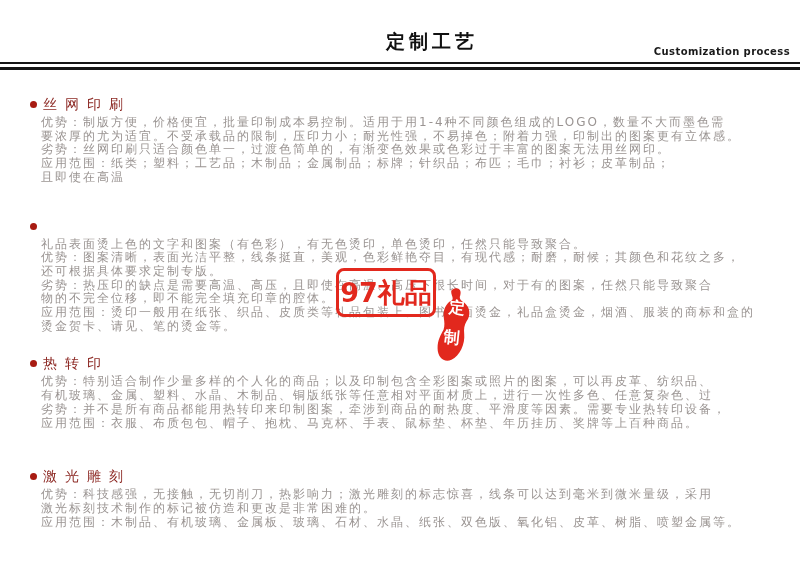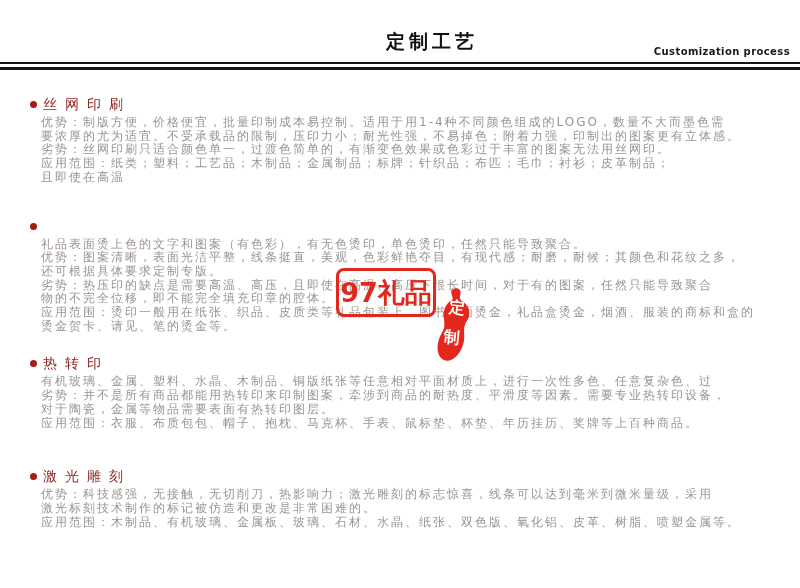--- a/index.html
+++ b/index.html
@@ -103,23 +103,23 @@
         <div class="bline">应用范围：烫印一般用在纸张、织品、皮质类等礼品包装上。图书封面烫金，礼品盒烫金，烟酒、服装的商标和盒的</div>
         <div class="bline">烫金贺卡、请见、笔的烫金等。</div>
       </div>
     </div>
 
     <div class="section sec-3">
       <div class="sec-title">
         <span class="bullet"></span><span>热转印</span>
       </div>
       <div class="sec-body">
+        <div class="bline">优势：特别适合制作少量多样的个人化的商品；以及印制包含全彩图案或照片的图案，可以再皮革、纺织品、</div>
         <div class="bline">有机玻璃、金属、塑料、水晶、木制品、铜版纸张等任意相对平面材质上，进行一次性多色、任意复杂色、过</div>
         <div class="bline">劣势：并不是所有商品都能用热转印来印制图案，牵涉到商品的耐热度、平滑度等因素。需要专业热转印设备，</div>
-        <div class="bline">对于陶瓷，金属等物品需要表面有热转印图层。</div>
         <div class="bline">应用范围：衣服、布质包包、帽子、抱枕、马克杯、手表、鼠标垫、杯垫、年历挂历、奖牌等上百种商品。</div>
       </div>
     </div>
 
     <div class="section sec-4">
       <div class="sec-title">
         <span class="bullet"></span><span>激光雕刻</span>
       </div>
       <div class="sec-body">
         <div class="bline">优势：科技感强，无接触，无切削刀，热影响力；激光雕刻的标志惊喜，线条可以达到毫米到微米量级，采用</div>

